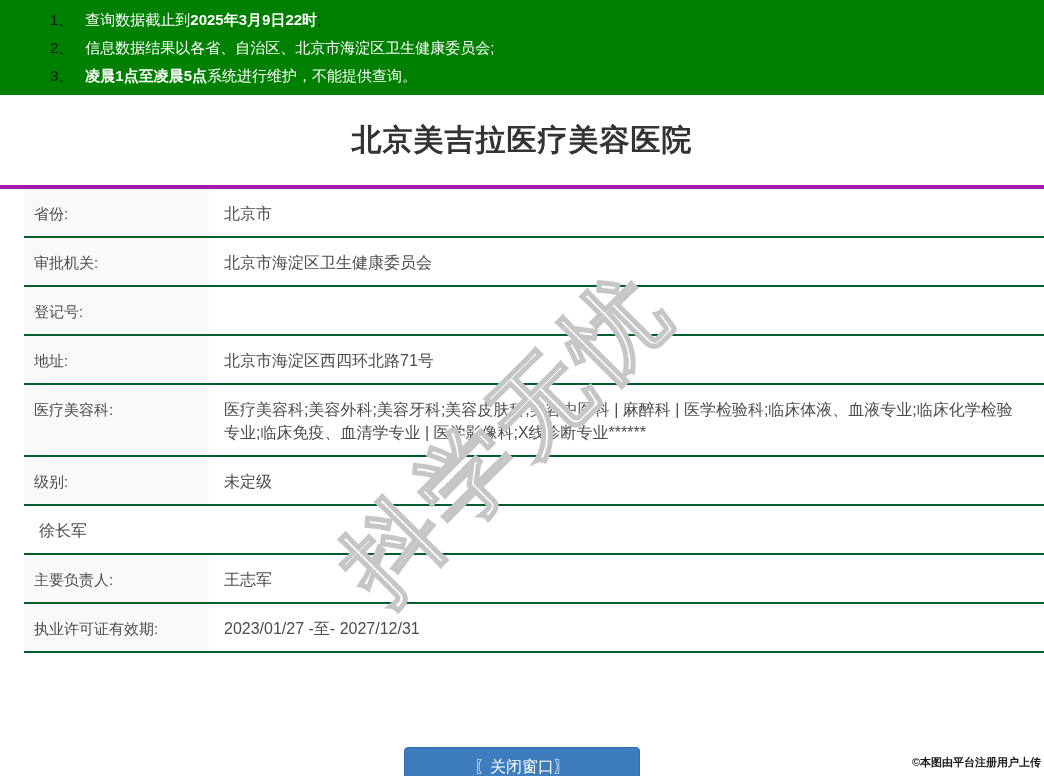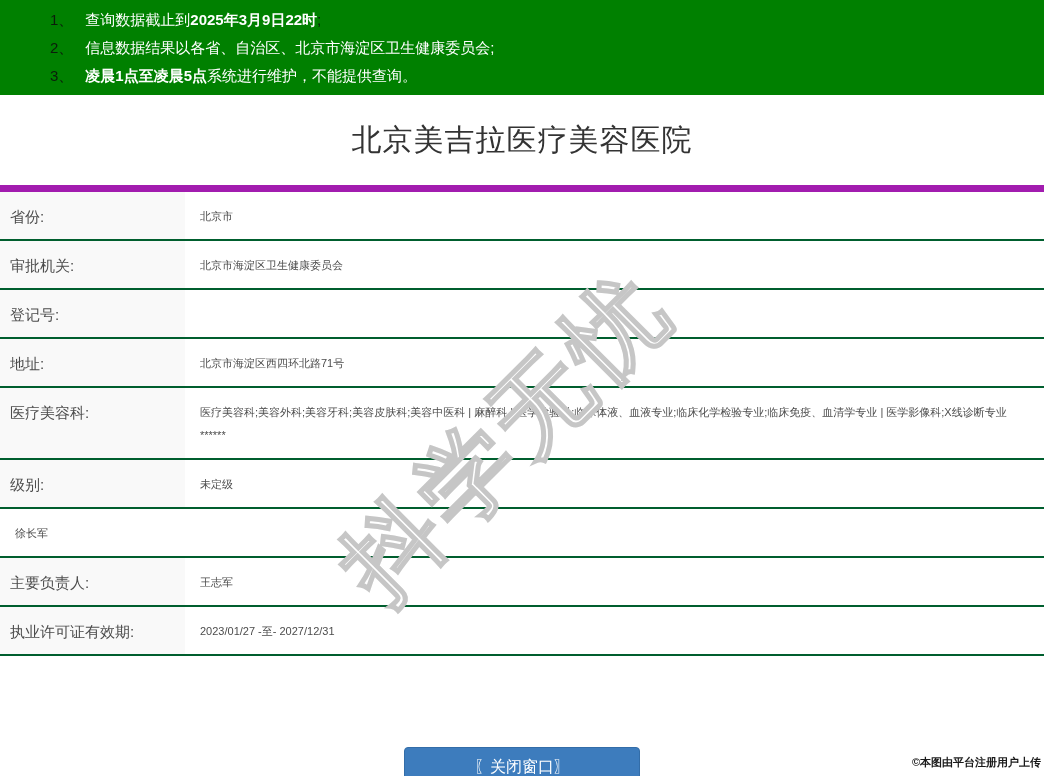--- a/index.html
+++ b/index.html
@@ -29,42 +29,42 @@
   .notice-num { color:#0b1d0b; margin-right:12px; }
   .notice-bold { font-weight:700; }
   .notice-dark { color:#0b1d0b; }
   
   .title-wrap {
     height:90px;
     display:flex; align-items:center; justify-content:center;
   }
   .page-title {
     font-size:30px;
-    font-weight:400;
+    font-weight:700;
     color:#333;
     letter-spacing:1px;
   }
   
-  .info-table { width:100%; border-top:7px solid #a21caf; }
+  .info-table { width:100%; border-top:4px solid #a21caf;padding-left:24px; }
   .info-row {
     display:flex;
     border-bottom:2px solid #005e2e;
     min-height:47px;
   }
   .info-label {
     width:185px; flex:0 0 185px;
     background:#f9f9f9;
     padding:13px 5px 11px 10px;
     font-size:15px; color:#4c4c4c;
     line-height:23px;
   }
   .info-value {
     flex:1;
     padding:13px 18px 11px 15px;
-    font-size:11px; color:#4c4c4c;
+    font-size:16px; color:#4c4c4c;
     line-height:23px;
   }
   
   .watermark {
     position:absolute;
     left:508px; top:438px;
     transform:translate(-50%,-50%) rotate(-45deg);
     font-size:96px; font-weight:700;
     letter-spacing:8px;
     white-space:nowrap;

